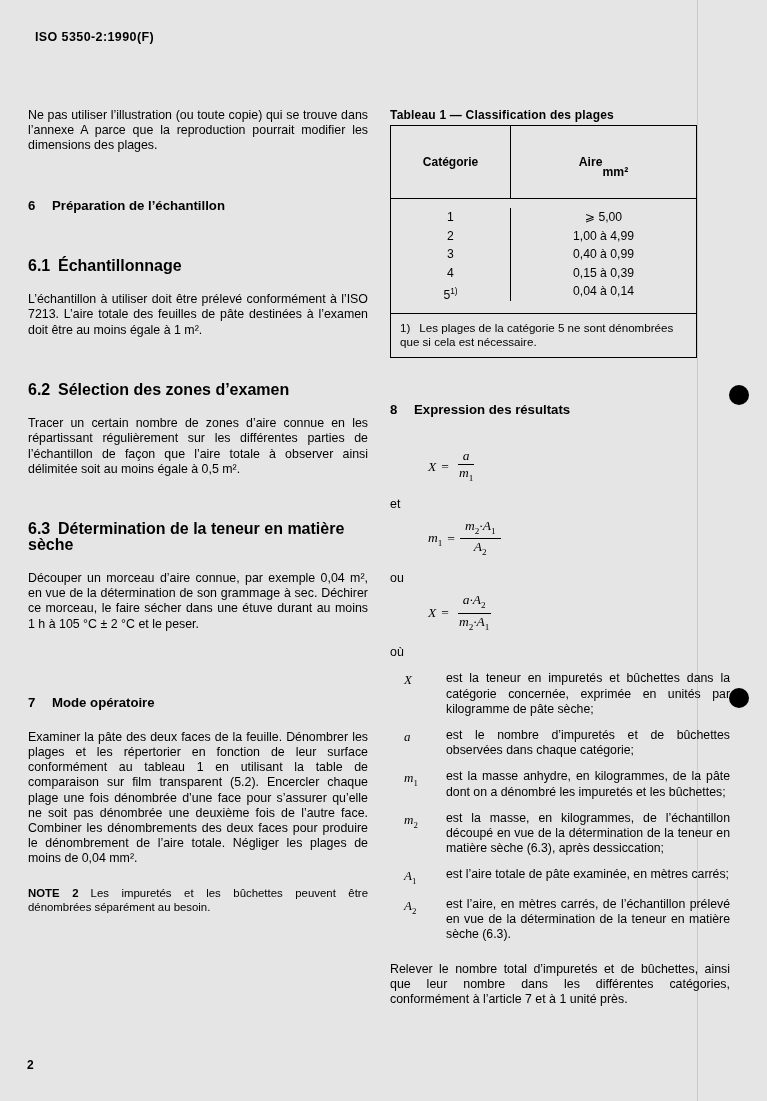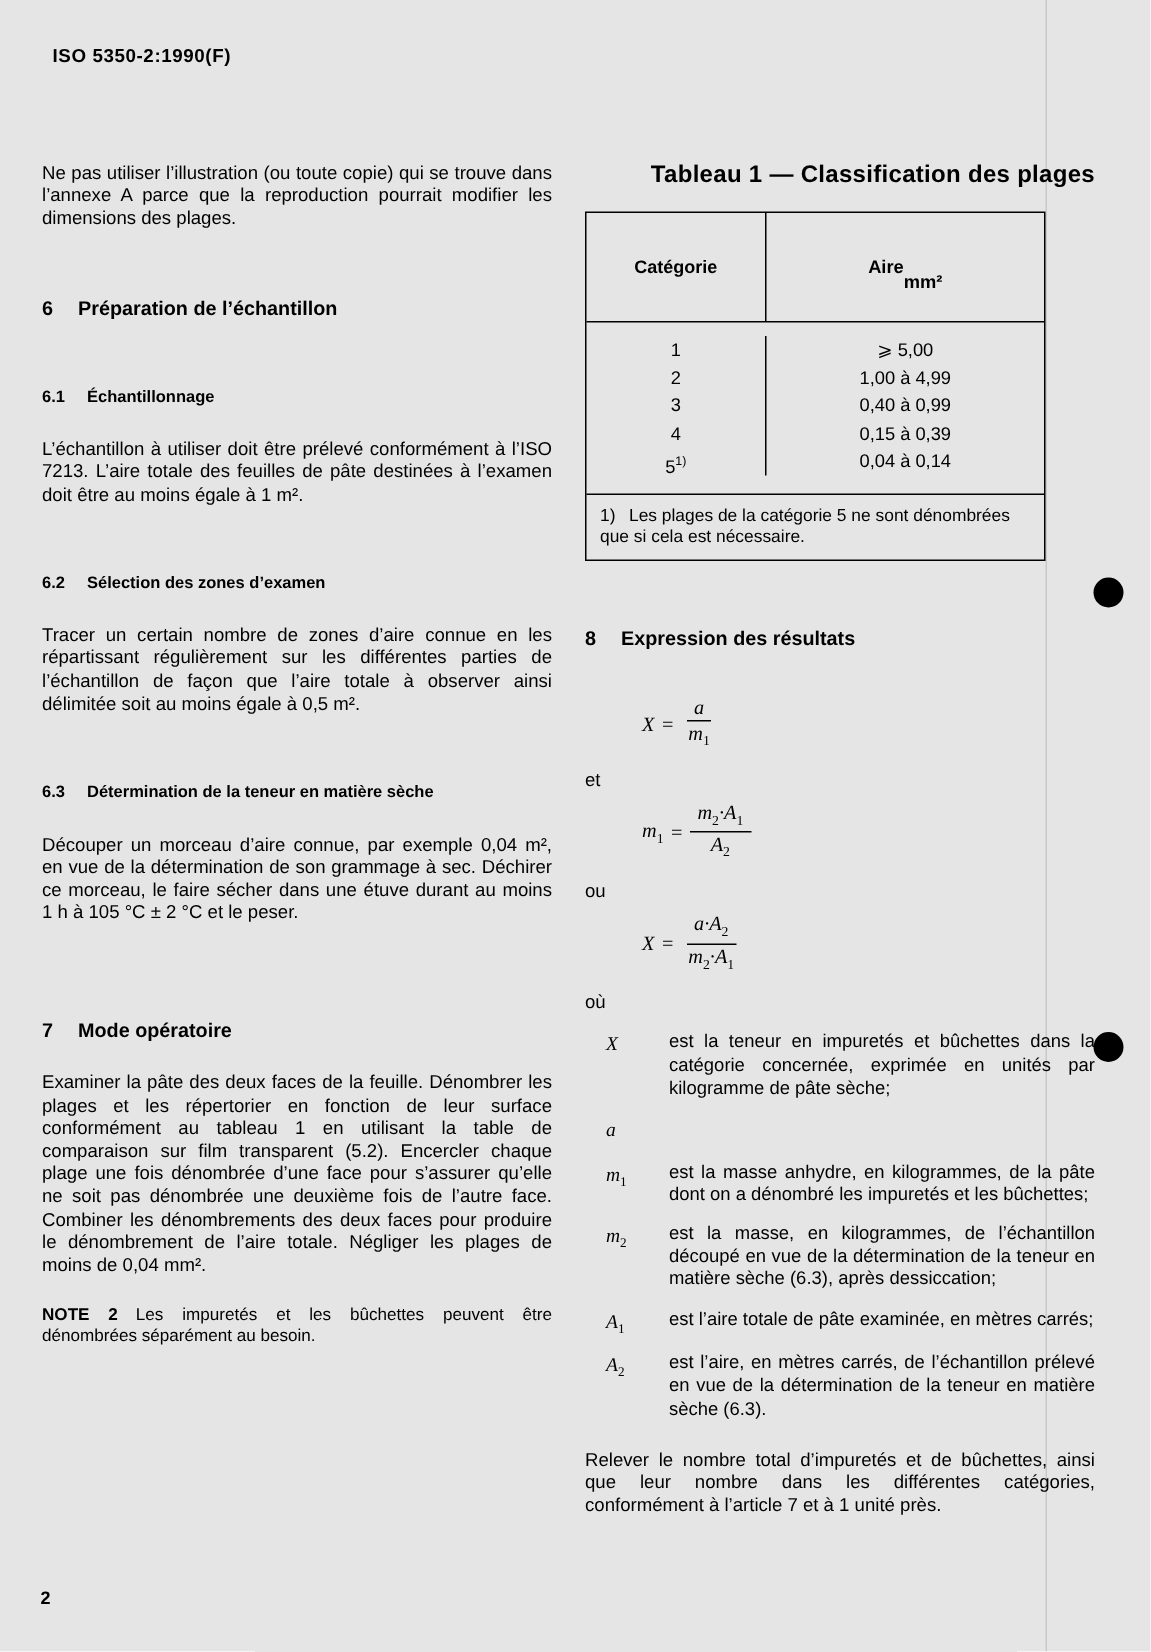--- a/index.html
+++ b/index.html
@@ -74,21 +74,21 @@
   p.body.nojust { text-align: left; }
 
   h2.sec {
     margin: 0;
     font-size: 13.2px;
     font-weight: bold;
     line-height: 16px;
   }
   h3.subsec {
     margin: 0;
-    font-size: 11px;
+    font-size: 16px;
     font-weight: bold;
     line-height: 15.5px;
   }
   .sec-num { display: inline-block; min-width: 24px; }
   .subsec-num { display: inline-block; min-width: 30px; }
 
   .sp-xl { height: 44px; }
   .sp-m  { height: 19px; }
   .sp-s  { height: 12px; }
   .sp-xs { height: 8px; }
@@ -97,24 +97,24 @@
     font-size: 11.4px;
     line-height: 14px;
     text-align: justify;
     margin: 0;
   }
   .note b { font-weight: bold; }
   .note .gap { display: inline-block; width: 12px; }
 
   
   .table-caption {
-    font-size: 16px;
-    font-weight: bold;
-    text-align: right;
-    margin: 0 0 15px 0;
+    font-size: 12px;
+    font-weight: bold;
+    text-align: left;
+    margin: 0 0 3px 0;
     letter-spacing: 0.2px;
   }
   .tbl-outer {
     border: 1.6px solid #000;
     width: 307px;
     box-sizing: border-box;
   }
   .hdr-row {
     display: flex;
     border-bottom: 1.6px solid #000;
@@ -366,20 +366,21 @@
     <p class="conn">où</p>
     <div class="sp-s"></div>
 
     <div class="deflist">
       <div class="defrow">
         <div class="defsym"><span>X</span><sub></sub></div>
         <div class="deftxt">est la teneur en impuretés et bûchettes dans la catégorie concernée, exprimée en unités par kilogramme de pâte sèche;</div>
       </div>
       <div class="defrow">
         <div class="defsym"><span>a</span><sub></sub></div>
+        <div class="deftxt">est le nombre d’impuretés et de bûchettes observées dans chaque catégorie;</div>
       </div>
       <div class="defrow">
         <div class="defsym"><span>m</span><sub>1</sub></div>
         <div class="deftxt">est la masse anhydre, en kilogrammes, de la pâte dont on a dénombré les impuretés et les bûchettes;</div>
       </div>
       <div class="defrow">
         <div class="defsym"><span>m</span><sub>2</sub></div>
         <div class="deftxt">est la masse, en kilogrammes, de l’échantillon découpé en vue de la détermination de la teneur en matière sèche (6.3), après dessiccation;</div>
       </div>
       <div class="defrow">

